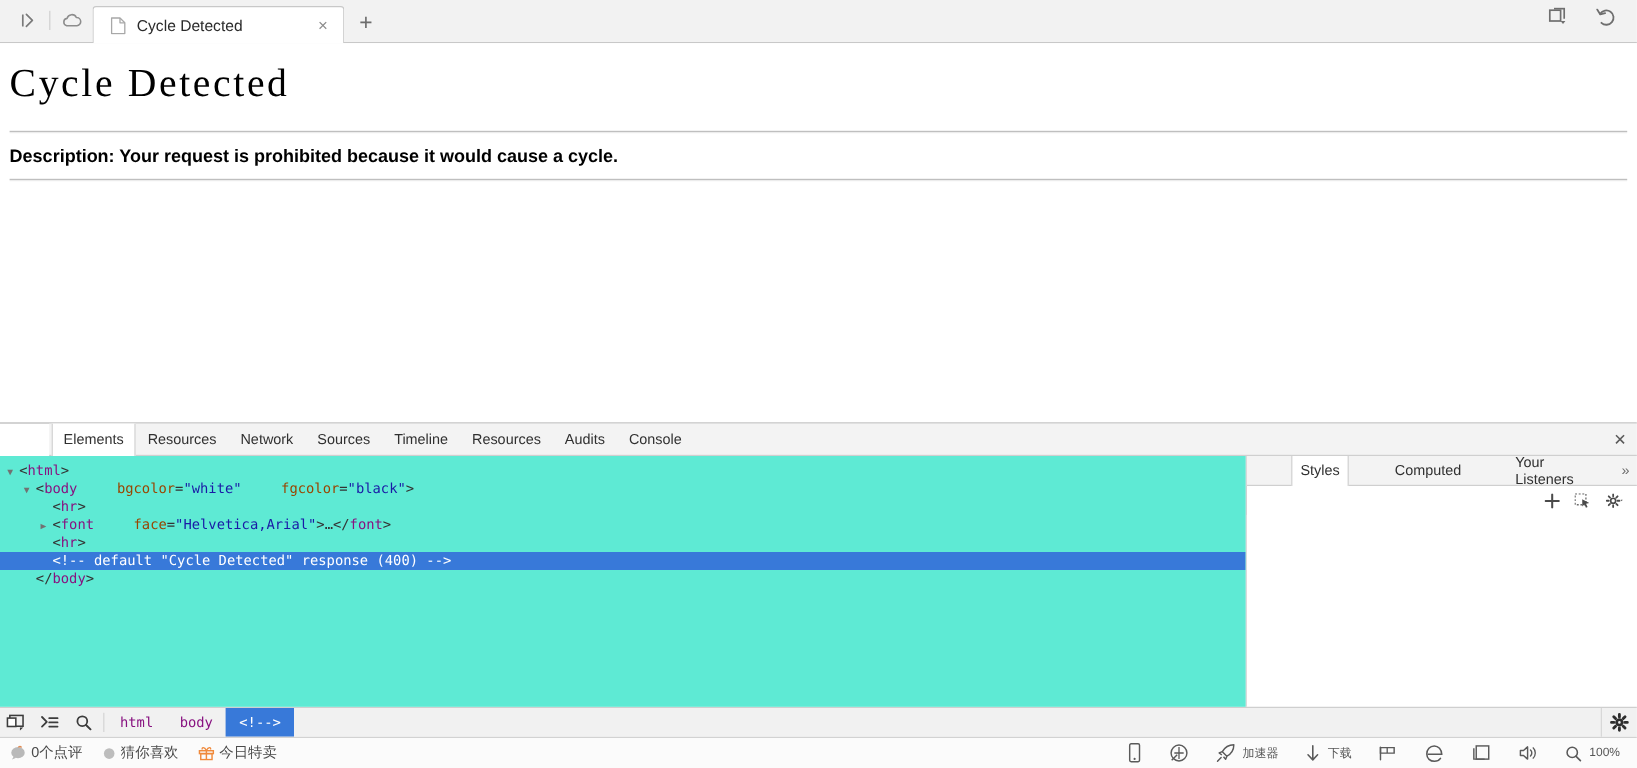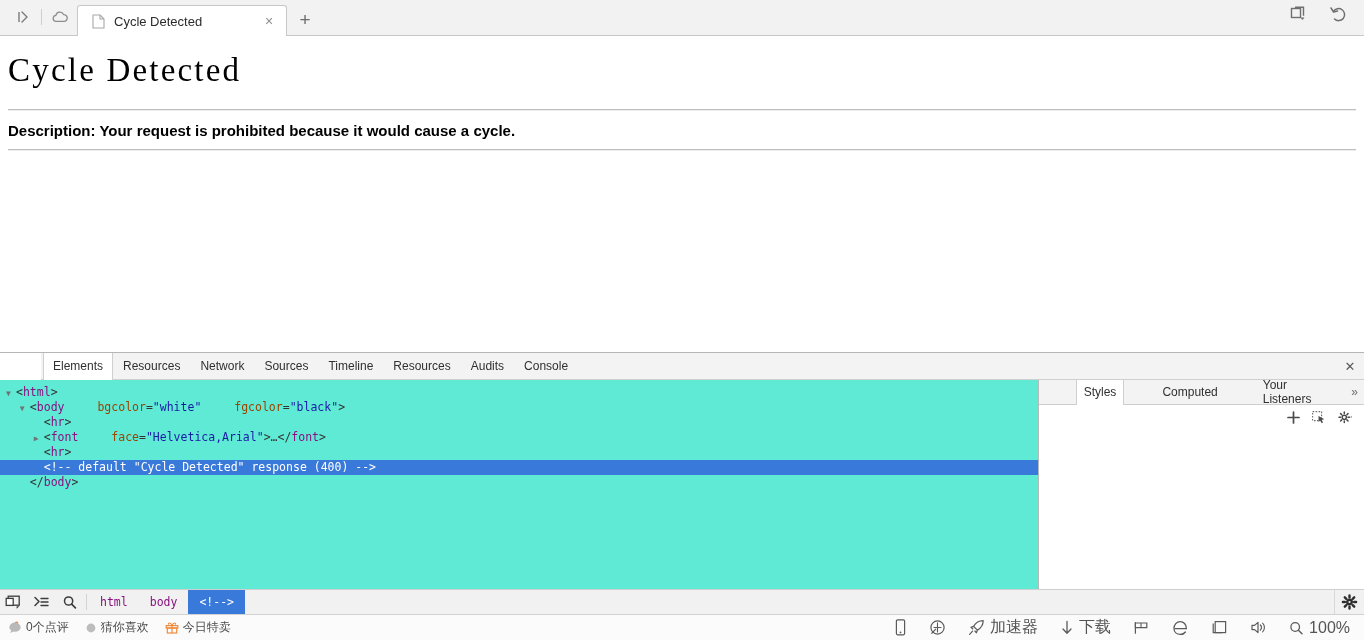--- a/index.html
+++ b/index.html
@@ -288,21 +288,21 @@
     display: flex; align-items: center; gap: 4px;
     font-size: 12px; color: #4a4a4a;
   }
   .sb-right {
     margin-left: auto;
     display: flex; align-items: center;
     gap: 22px; padding-right: 14px;
   }
   .sb-ritem {
     display: flex; align-items: center; gap: 5px;
-    font-size: 16px; color: #555555;
+    font-size: 10px; color: #555555;
   }
   .ico { display: inline-flex; align-items: center; justify-content: center; }
 </style>
 </head>
 <body>
 
 <div class="browser-chrome">
   <div class="chrome-left">
     <div class="chrome-icon-btn">
       <svg width="16" height="16" viewBox="0 0 16 16" aria-hidden="true">

